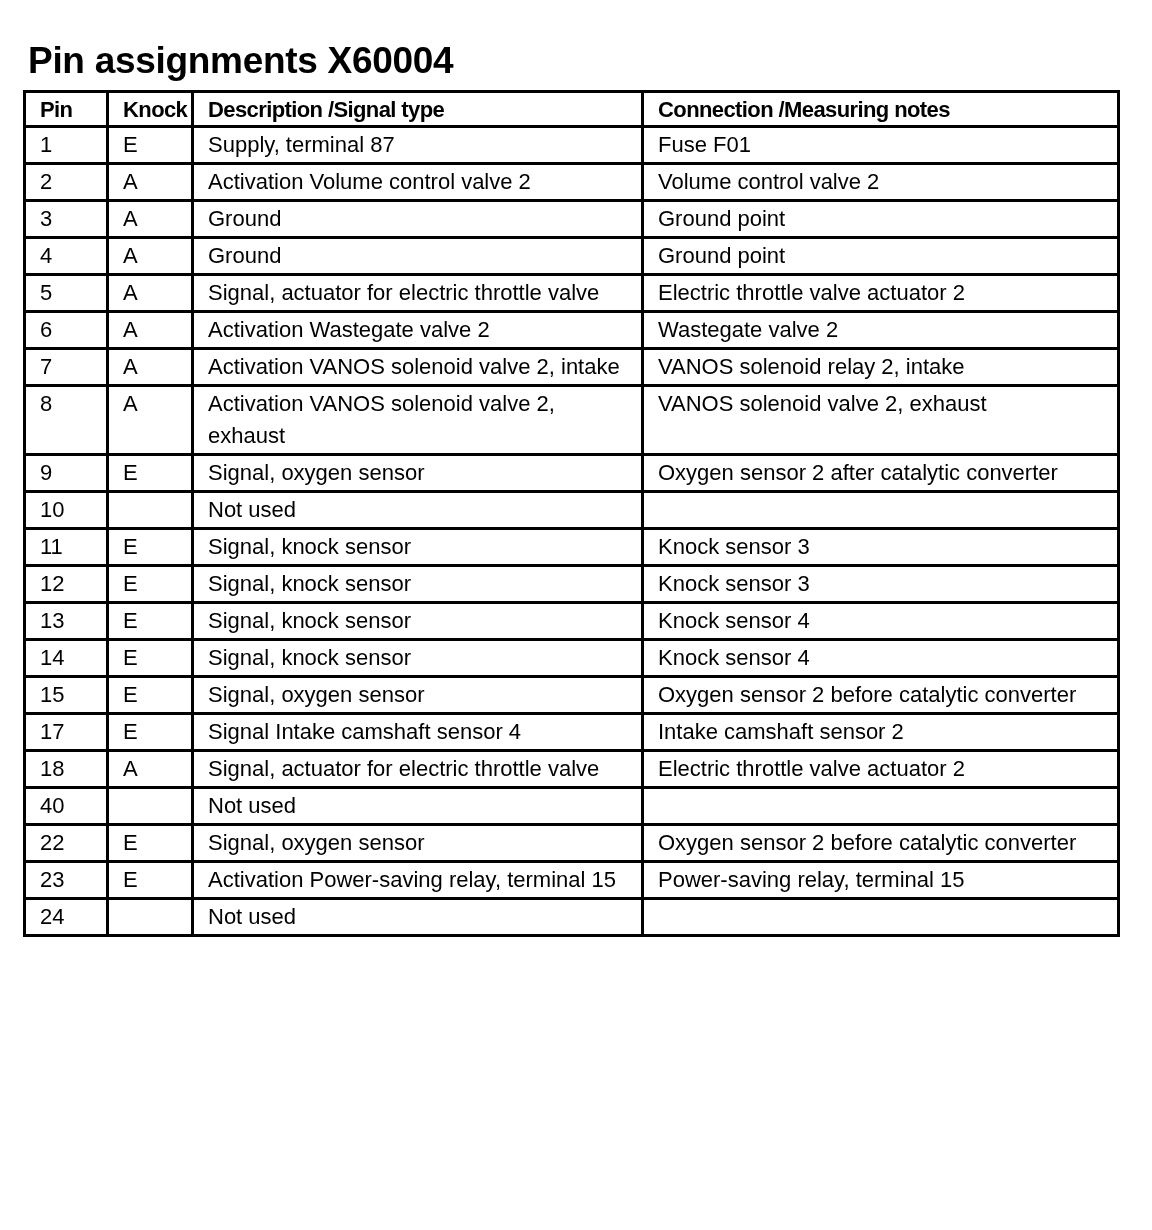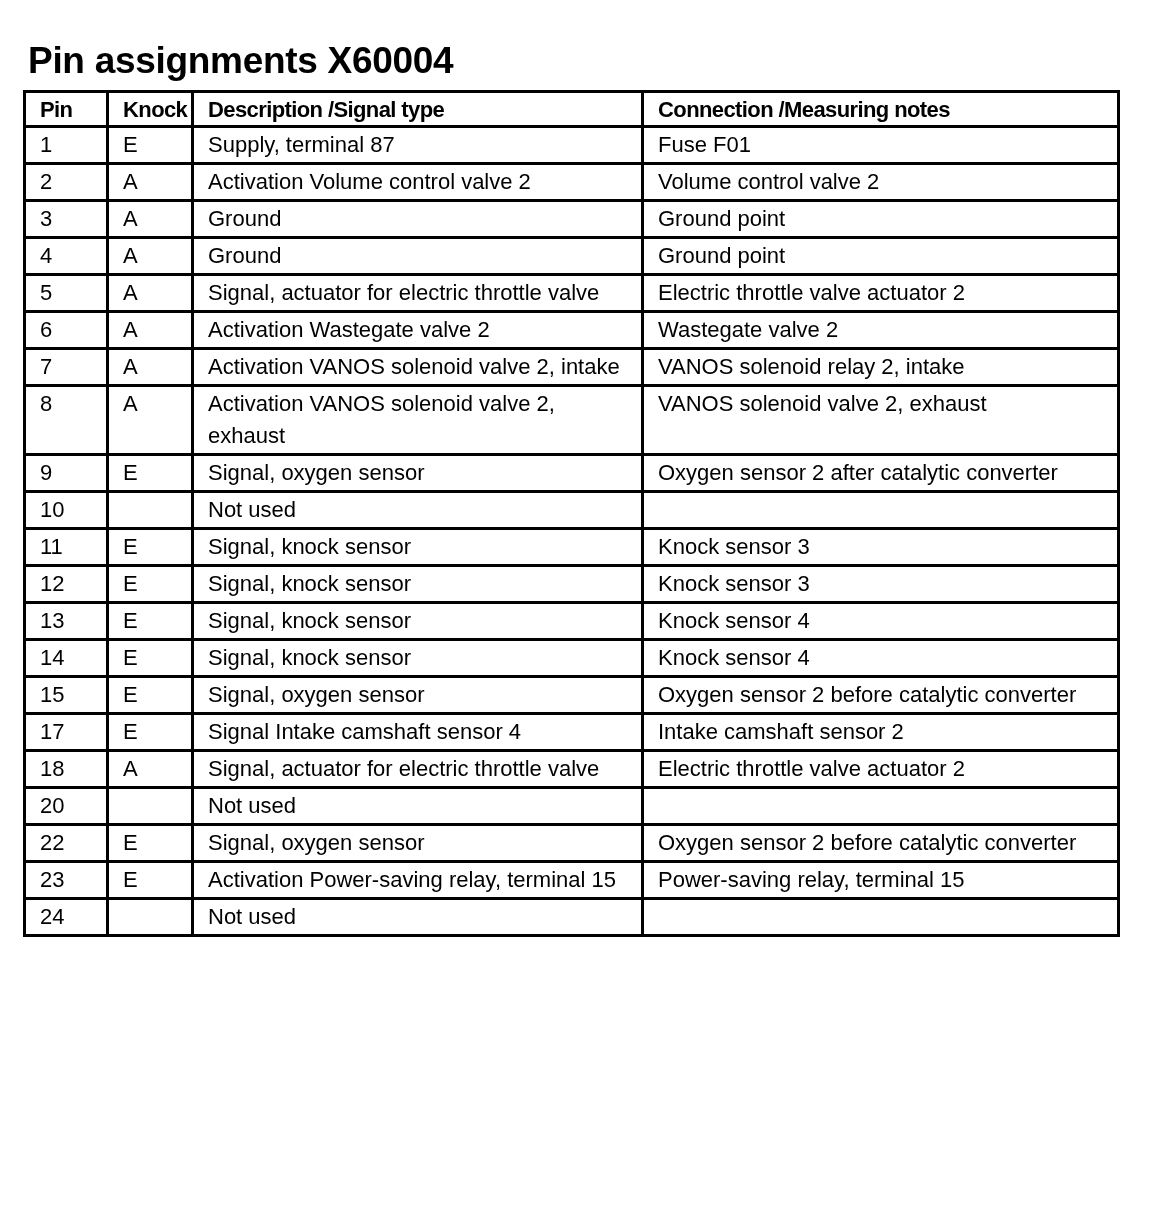--- a/index.html
+++ b/index.html
@@ -155,21 +155,21 @@
         <td class="desc">Signal Intake camshaft sensor 4</td>
         <td class="conn">Intake camshaft sensor 2</td>
       </tr>
       <tr>
         <td class="pin">18</td>
         <td class="type">A</td>
         <td class="desc">Signal, actuator for electric throttle valve</td>
         <td class="conn">Electric throttle valve actuator 2</td>
       </tr>
       <tr>
-        <td class="pin">20</td>
+        <td class="pin">40</td>
         <td class="type"></td>
         <td class="desc">Not used</td>
         <td class="conn"></td>
       </tr>
       <tr>
         <td class="pin">22</td>
         <td class="type">E</td>
         <td class="desc">Signal, oxygen sensor</td>
         <td class="conn">Oxygen sensor 2 before catalytic converter</td>
       </tr>

